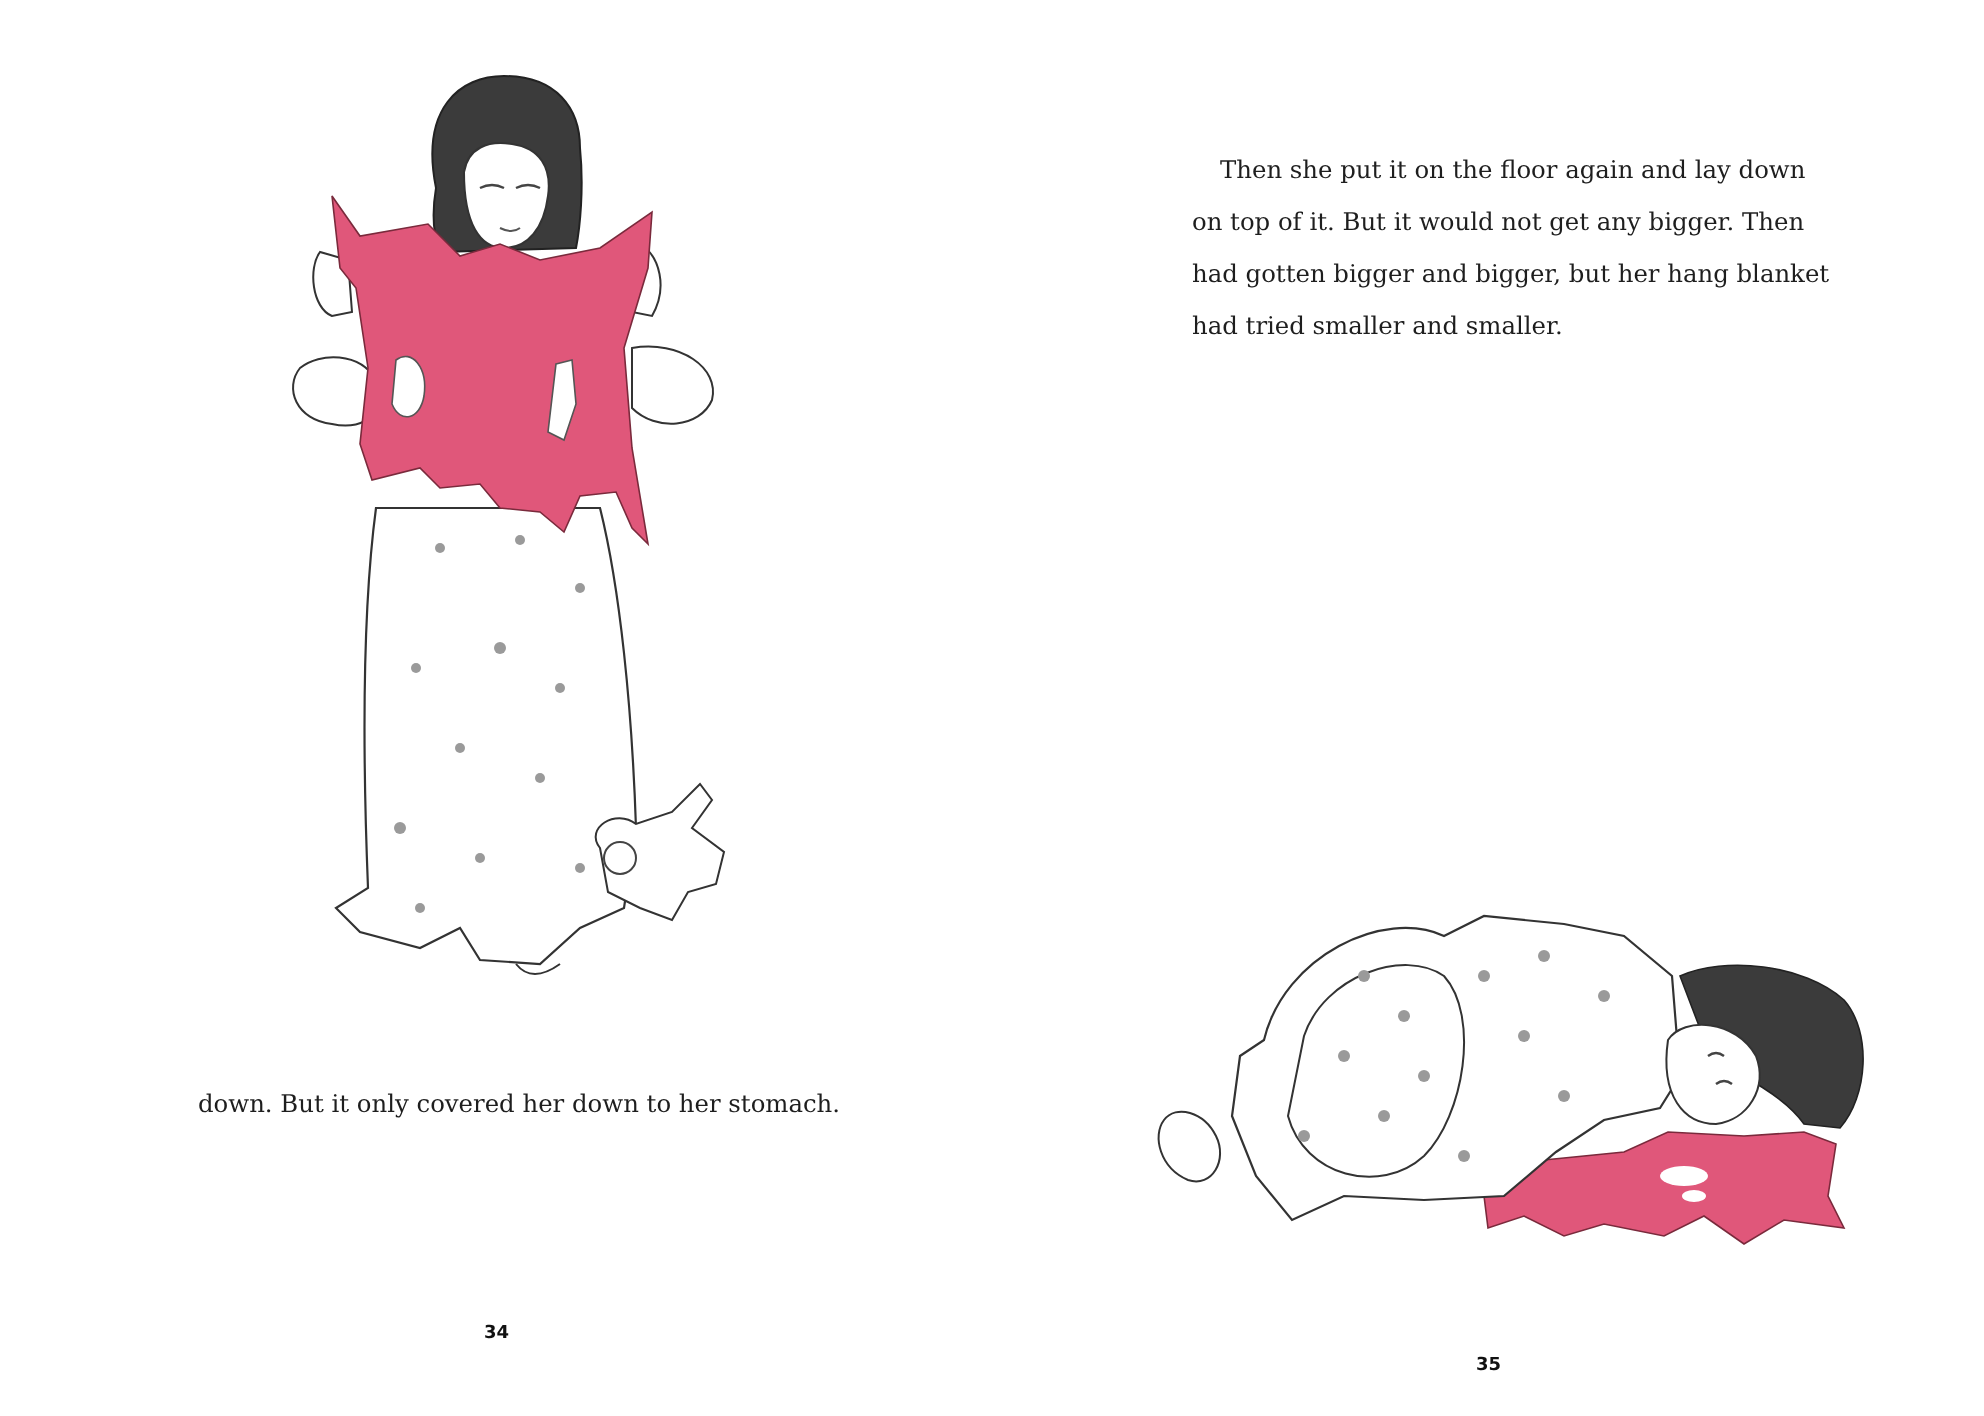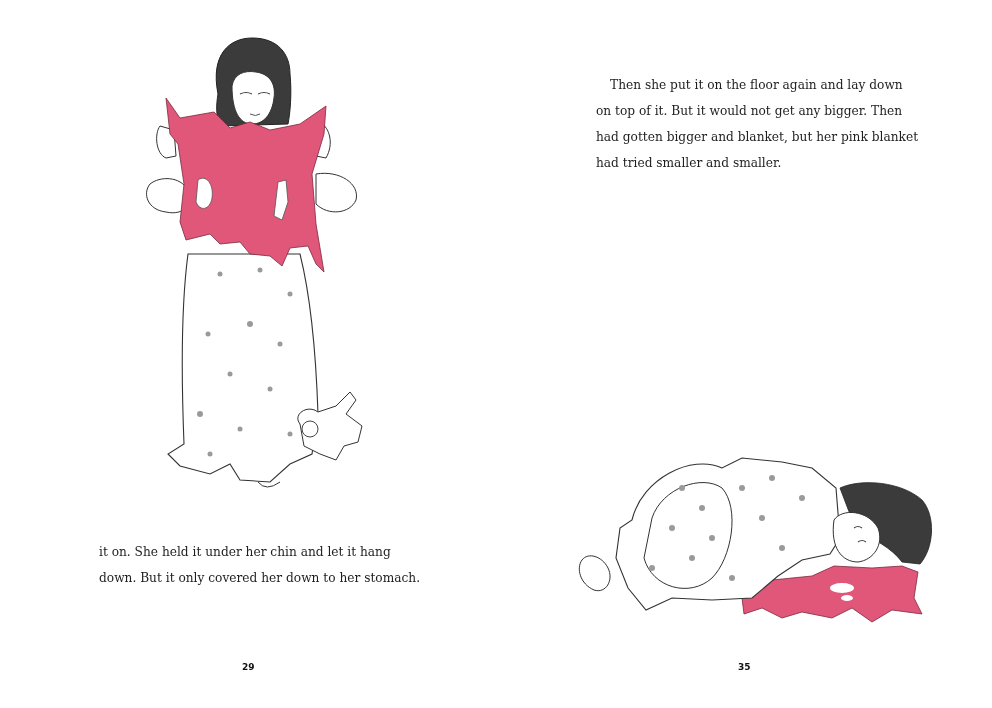--- a/index.html
+++ b/index.html
@@ -31,21 +31,21 @@
 
     .page-number {
       position: absolute;
       top: 662px;
       font-family: "DejaVu Sans", "Liberation Sans", sans-serif;
       font-weight: bold;
       font-size: 9px;
       color: #111;
     }
     .left-num { left: 242px; }
-    .right-num { left: 242px; }
+    .right-num { left: 242px; margin-top: 16px; }
 
     .illustration { position: absolute; }
     .illus-standing { left: 140px; top: 34px; width: 240px; height: 460px; }
     .illus-lying { left: 572px; top: 448px; width: 366px; height: 182px; }
     .illustration svg { width: 100%; height: 100%; display: block; }
   </style>
 </head>
 <body>
 
 <div class="spread">
@@ -87,32 +87,31 @@
 
         <path d="M118 448 q8 10 22 0" stroke="#333" stroke-width="1" fill="none"></path>
 
         <path d="M26 64 L40 84 L74 78 L90 94 L110 88 L130 96 L160 90 L186 72 L184 100 L172 140 L176 190 L184 238 L176 230 L168 212 L150 214 L142 232 L130 222 L110 220 L100 208 L80 210 L70 200 L46 206 L40 188 L44 150 L38 110 L30 100Z" fill="#e0577a" stroke="#7a2a3c" stroke-width="0.8"></path>
         <path d="M58 146 C66 140 74 150 72 164 C70 176 60 178 56 168Z" fill="#fff" stroke="#555" stroke-width="0.8"></path>
         <path d="M138 148 L146 146 L148 168 L142 186 L134 182 Z" fill="#fff" stroke="#555" stroke-width="0.8"></path>
       </svg>
     </div>
 
     <p class="para left-text">
-      <span class="line">it on. She held it under her chin and let it hang</span>
       <span class="line">down. But it only covered her down to her stomach.</span>
     </p>
 
-    <div class="page-number left-num">29</div>
+    <div class="page-number left-num">34</div>
   </div>
 
   <div class="page page-right">
     <p class="para right-text">
       <span class="line indent">Then she put it on the floor again and lay down</span>
       <span class="line">on top of it. But it would not get any bigger. Then</span>
-      <span class="line">had gotten bigger and blanket, but her pink blanket</span>
+      <span class="line">had gotten bigger and bigger, but her hang blanket</span>
       <span class="line">had tried smaller and smaller.</span>
     </p>
 
     <div class="page-number right-num">35</div>
   </div>
 
   <div class="illustration illus-lying">
     <svg viewBox="0 0 366 182" xmlns="http://www.w3.org/2000/svg">
 
       <path d="M170 150 L200 132 L240 128 L262 118 L300 120 L330 118 L346 124 L342 150 L350 166 L320 162 L300 174 L280 160 L260 170 L230 164 L210 170 L190 160 L172 166Z" fill="#e0577a" stroke="#7a2a3c" stroke-width="0.8"></path>

